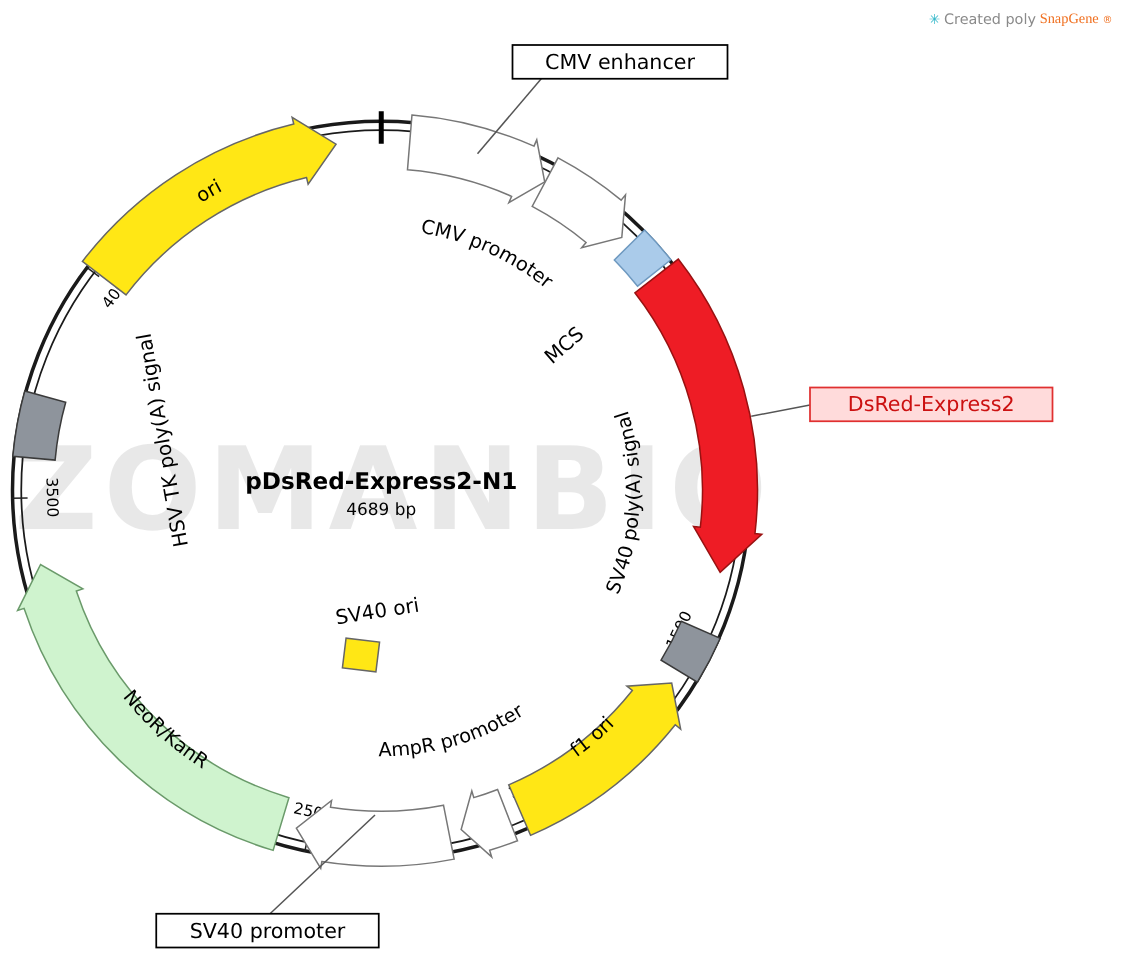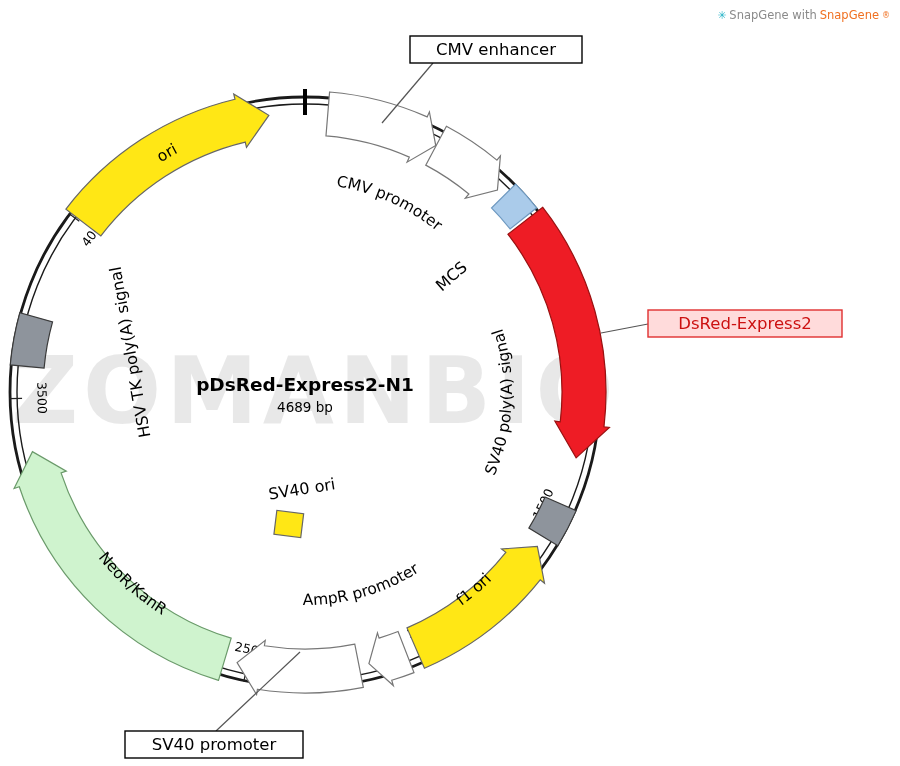--- a/index.html
+++ b/index.html
@@ -5,33 +5,33 @@
   html,body{margin:0;padding:0;background:#ffffff;}
   .stage{position:relative;width:900px;height:766px;background:#ffffff;overflow:hidden;
          font-family:"DejaVu Sans","Liberation Sans",sans-serif;}
   .watermark{position:absolute;left:0;top:346px;width:630px;text-align:center;
              font-size:92px;font-weight:bold;letter-spacing:5px;line-height:1;
              color:rgba(0,0,0,0.09);white-space:nowrap;z-index:0;user-select:none;}
   #map-svg{position:absolute;left:0;top:0;z-index:1;}
   .credit{position:absolute;top:8px;right:10px;z-index:2;font-size:11.5px;color:#8a8a8a;
           display:flex;align-items:center;gap:3px;}
   .credit-icon{color:#2cb5c8;font-size:11px;line-height:1;}
-  .credit-brand{color:#f07020;}
+  .credit-brand{color:#f07020;font-family:Liberation Serif, serif;}
   .credit-reg{color:#f07020;font-size:8px;vertical-align:super;}
   svg text{font-family:"DejaVu Sans","Liberation Sans",sans-serif;}
 </style>
 </head>
 <body>
 
 <div class="stage">
   <div class="watermark">ZOMANBIO</div>
 
   <div class="credit">
     <span class="credit-icon">✳</span>
-      <span class="credit-prefix">SnapGene with </span>
+      <span class="credit-prefix">Created poly </span>
       <span class="credit-brand">SnapGene</span>
       <span class="credit-reg">®</span>
   </div>
 
   <svg id="map-svg" width="900" height="766" viewBox="0 0 900 766">
       <g>
         <circle cx="305" cy="392" r="295" fill="none" stroke="#1a1a1a" stroke-width="2.8"></circle>
         <circle cx="305" cy="392" r="288" fill="none" stroke="#1a1a1a" stroke-width="1.4"></circle>
       </g>
       <g>

